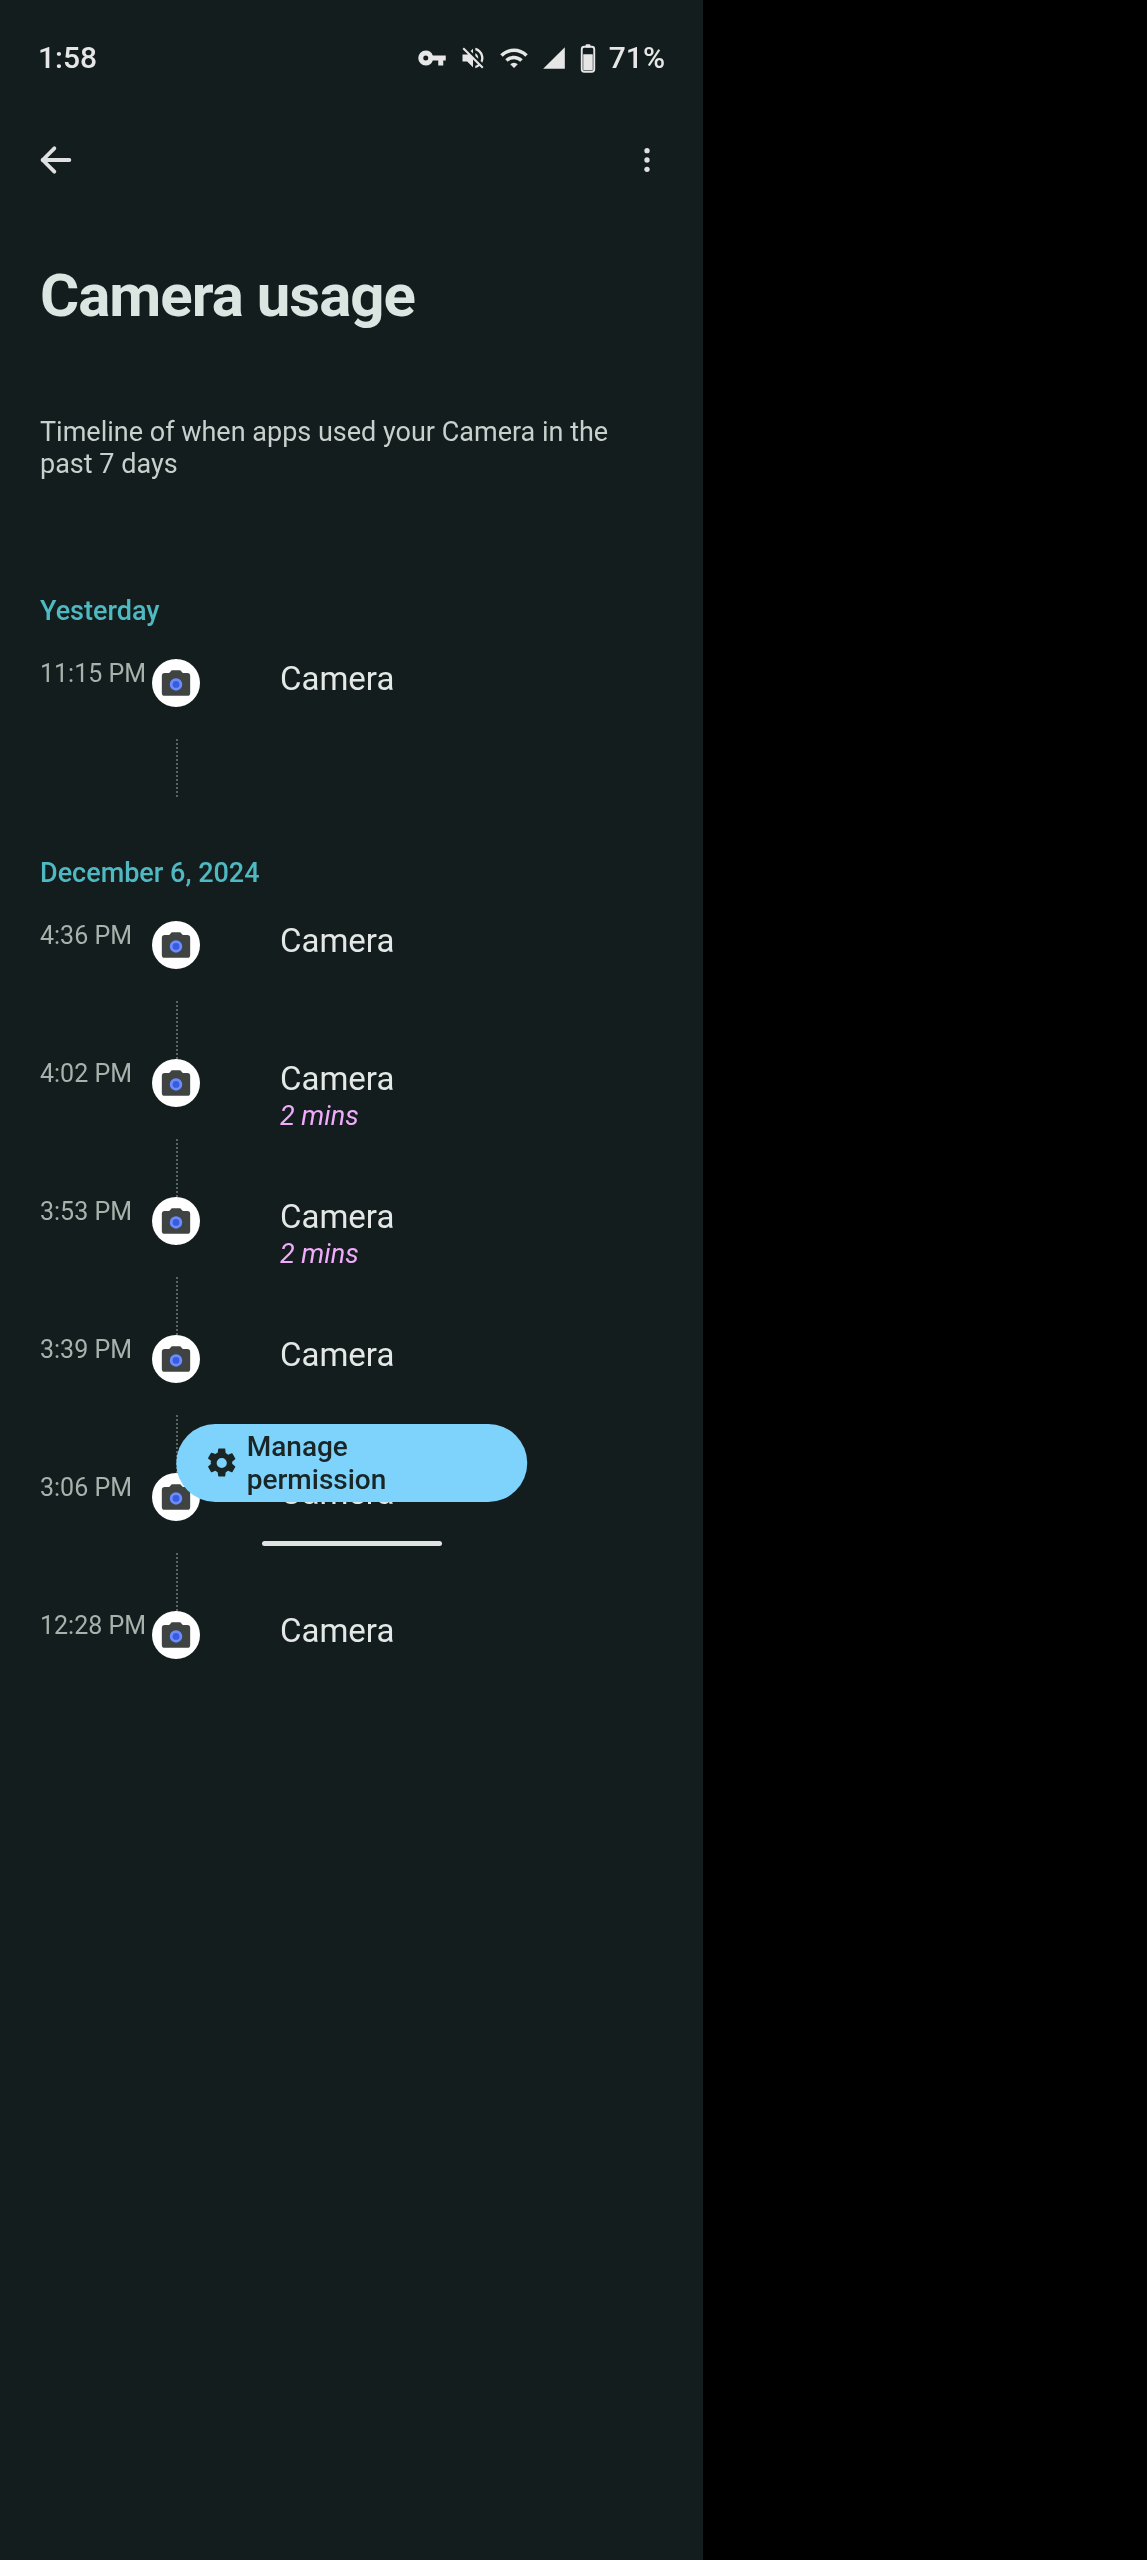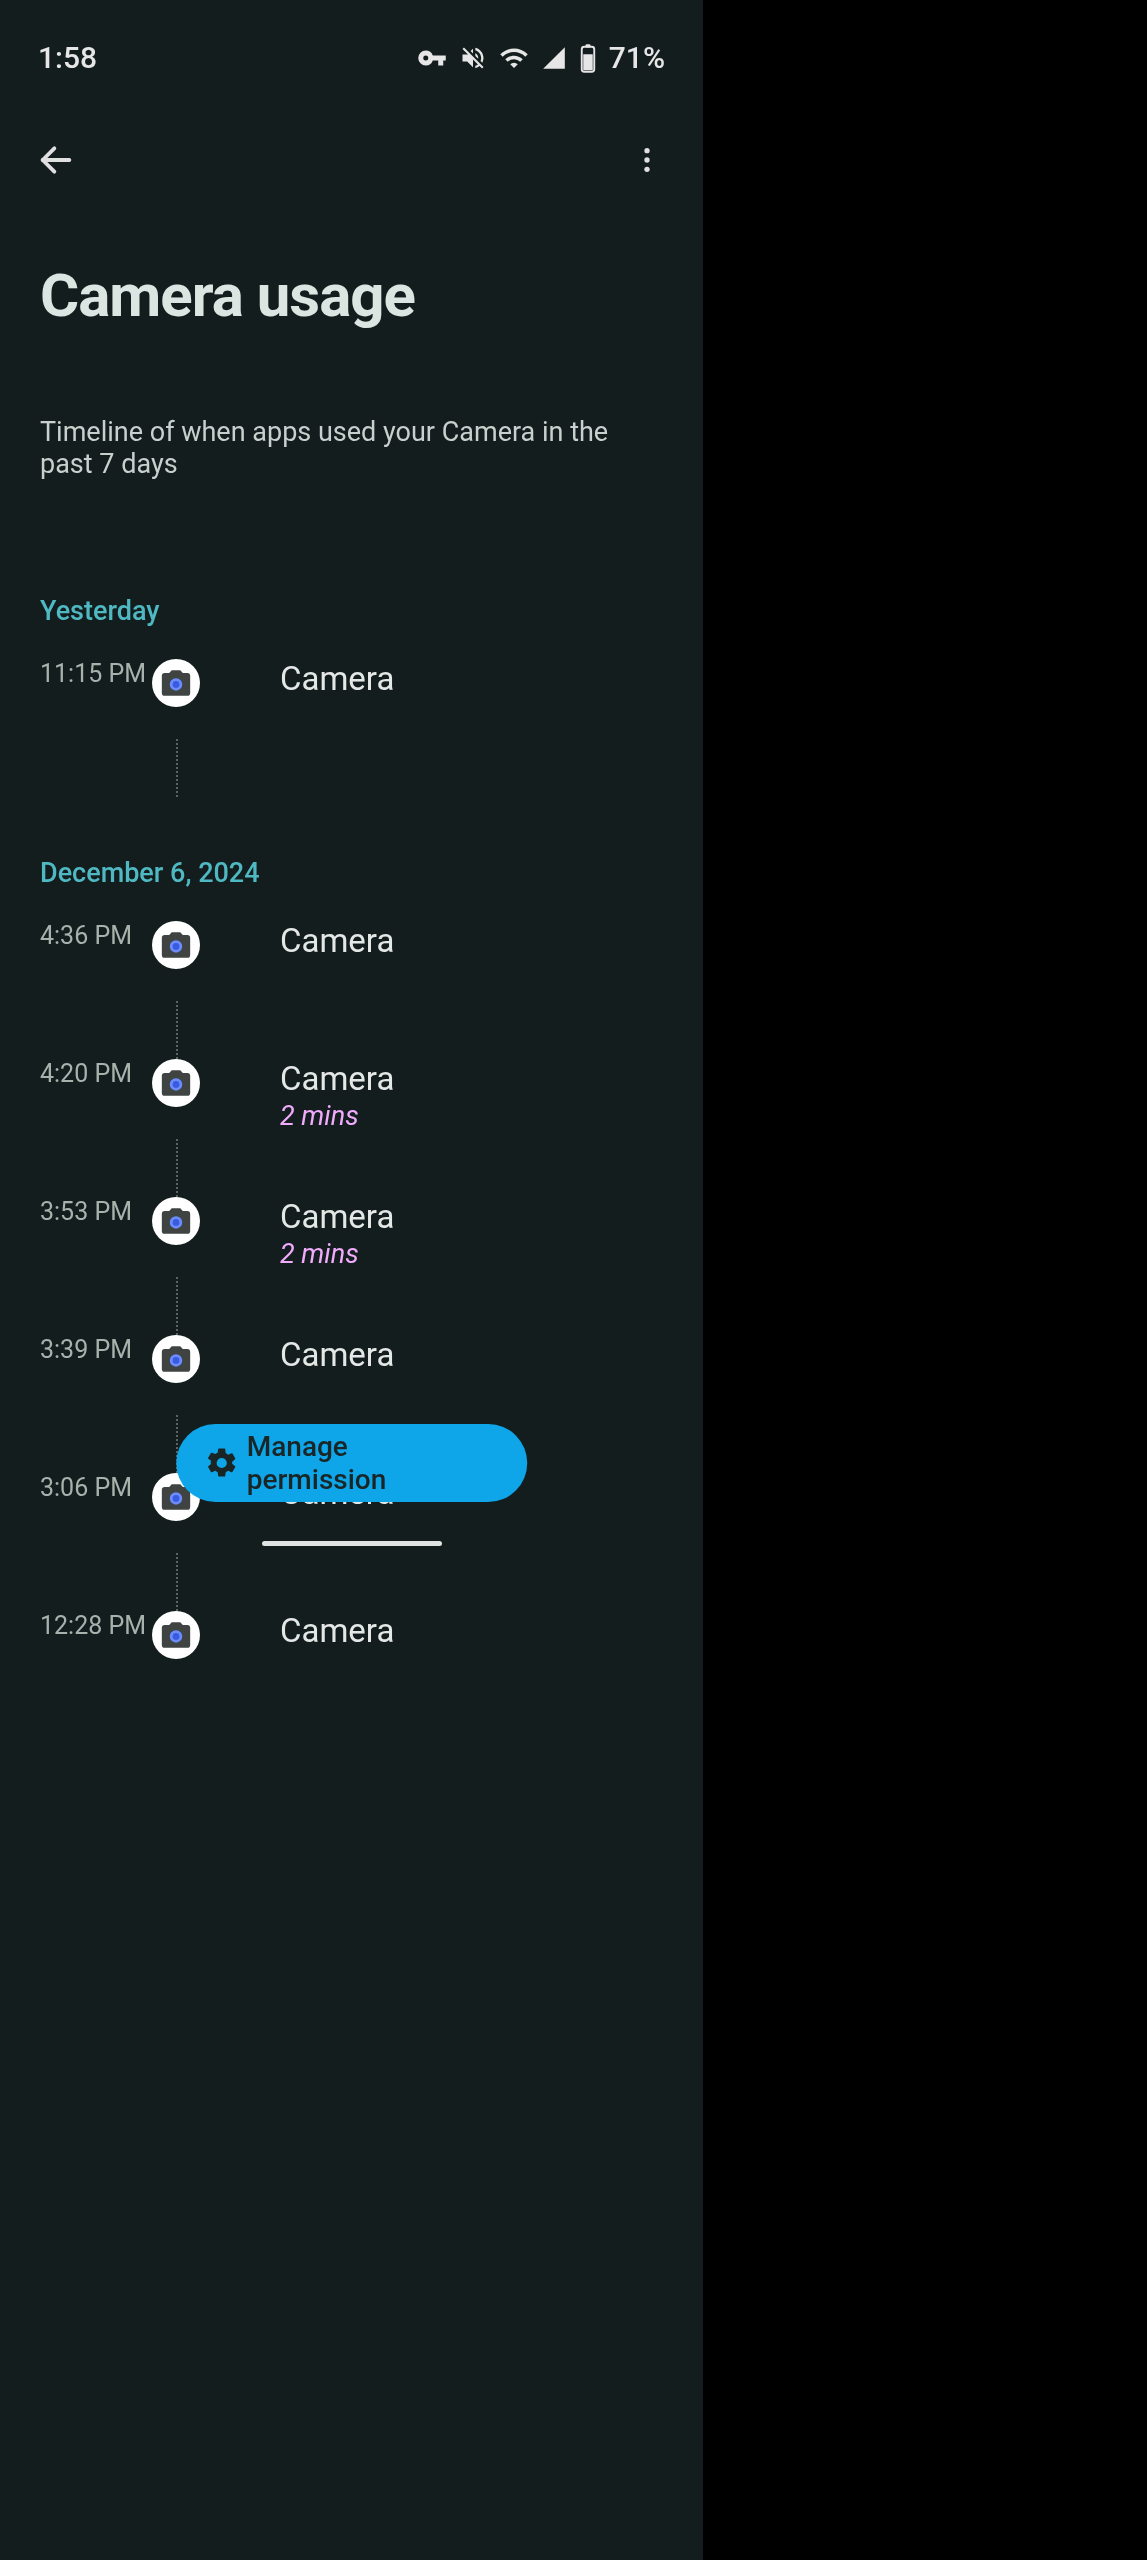--- a/index.html
+++ b/index.html
@@ -135,21 +135,21 @@
 
   
   .fab {
     position: absolute;
     left: 50%;
     transform: translateX(-50%);
     bottom: 58px;
     height: 78px;
     padding: 0 40px 0 28px;
     border-radius: 40px;
-    background: #0ea5e9;
+    background: #7dd3fc;
     display: flex;
     align-items: center;
     gap: 8px;
     cursor: pointer;
     color: #121a1a;
   }
   .fab-text {
     font-size: 28px;
     font-weight: 500;
     color: #1a2626;
@@ -267,21 +267,21 @@
             <circle cx="12" cy="13" r="2.4" fill="#3a5bdd"></circle>
           </svg>
       </div>
       <div class="row-text">
         <div class="row-app">Camera</div>
       </div>
     </div>
     <div class="connector"></div>
 
     <div class="row">
-      <div class="row-time">4:20 PM</div>
+      <div class="row-time">4:02 PM</div>
       <div class="row-icon">
         <svg width="34" height="34" viewBox="0 0 24 24">
             <path fill="#3f4443" d="M20 5h-3.17L15 3H9L7.17 5H4a2 2 0 0 0-2 2v12a2 2 0 0 0 2 2h16a2 2 0 0 0 2-2V7a2 2 0 0 0-2-2z"></path>
             <circle cx="12" cy="13" r="4.4" fill="#6b8cff"></circle>
             <circle cx="12" cy="13" r="2.4" fill="#3a5bdd"></circle>
           </svg>
       </div>
       <div class="row-text">
         <div class="row-app">Camera</div>
         <div class="row-dur">2 mins</div>

